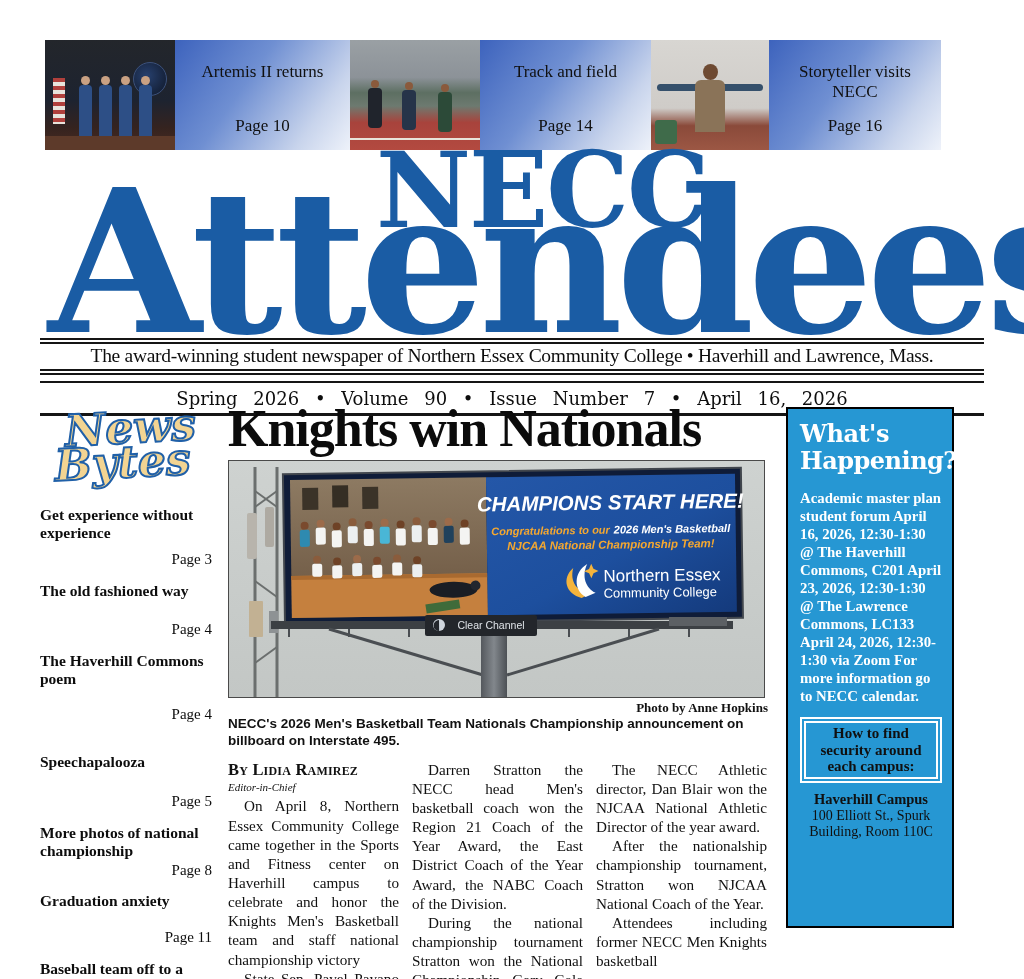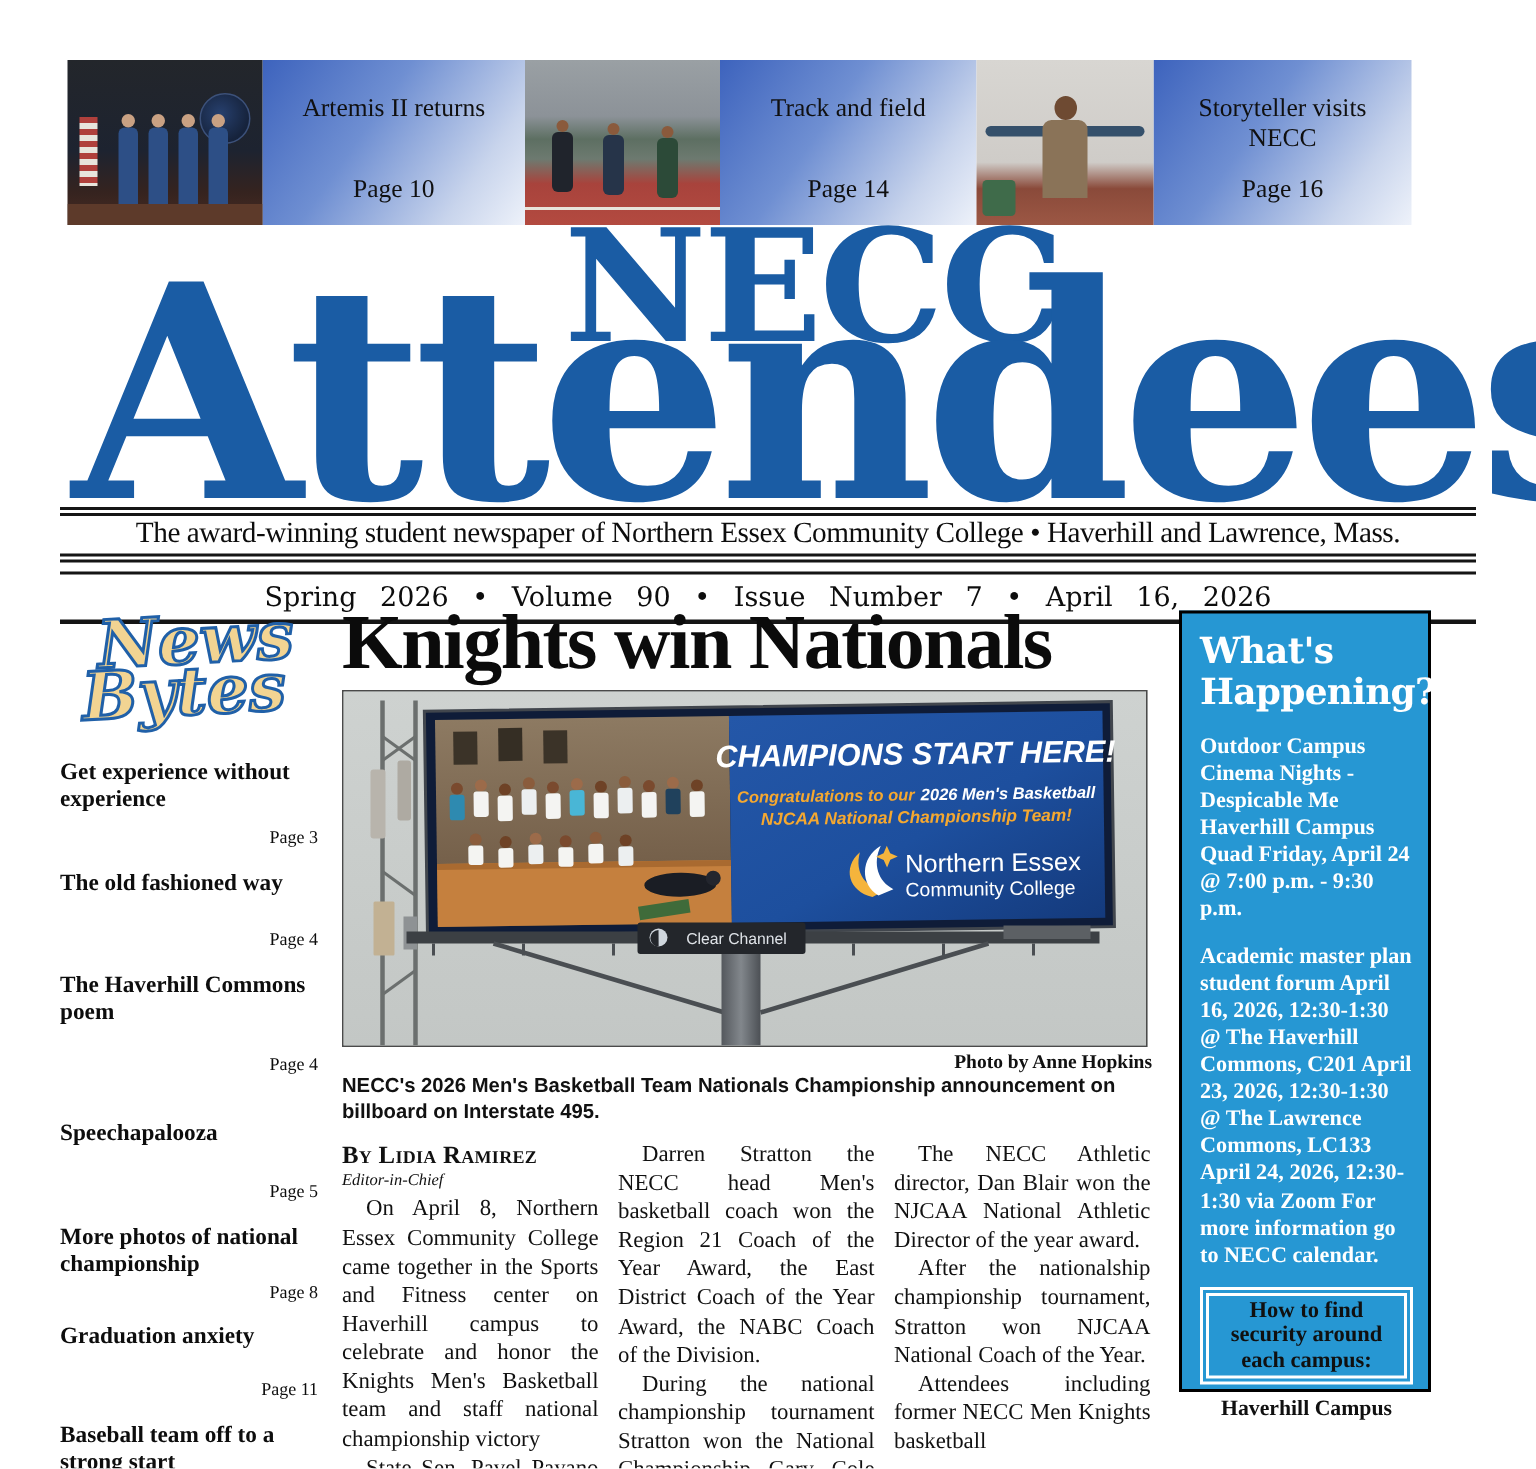--- a/index.html
+++ b/index.html
@@ -58,21 +58,21 @@
 
   
   .sidebar { position:absolute; left:40px; top:406px; width:182px; }
   .nb-logo { position:relative; height:84px; margin-bottom:16px; transform:rotate(-3deg);
              font-family:"DejaVu Serif", serif; font-weight:bold; font-style:italic;
              color:#f2d492; -webkit-text-stroke:2px #2060a8; text-shadow:0 0 1px #2060a8; }
   .nb-l1 { position:absolute; left:26px; top:-4px; font-size:44px; }
   .nb-l2 { position:absolute; left:14px; top:30px; font-size:44px; }
   .nb-item { margin-bottom:13px; }
   .nb-title { font-weight:bold; font-size:15.5px; line-height:1.15; color:#0d0d0d; }
-  .nb-page { text-align:right; font-size:12px; padding-right:10px; margin-top:9px; margin-bottom:14px; color:#0d0d0d; }
+  .nb-page { text-align:right; font-size:15px; padding-right:10px; margin-top:9px; margin-bottom:14px; color:#0d0d0d; }
 
   
   .center { position:absolute; left:228px; top:402px; width:540px; }
   .headline { font-family:"Liberation Serif", serif; font-weight:bold; font-size:52px; line-height:1.02;
               color:#0b0b0b; letter-spacing:-1px; white-space:nowrap; }
   .figure { margin-top:5px; width:537px; height:238px; border:1px solid #4a4a4a; background:#c9cdcb; }
   .credit { text-align:right; font-weight:bold; font-size:13px; margin-top:2px; }
   .caption { font-family:"Liberation Sans", sans-serif; font-weight:bold; font-size:13.5px; line-height:1.25;
              margin-top:0; width:537px; }
   .story { display:flex; gap:13px; margin-top:10px; width:540px; }
@@ -381,26 +381,26 @@
         <p>The NECC Athletic director, Dan Blair won the NJCAA National Athletic Director of the year award.</p>
         <p>After the nationalship championship tournament, Stratton won NJCAA National Coach of the Year.</p>
         <p>Attendees including former NECC Men Knights basketball</p>
 
       </div>
     </div>
   </div>
 
   <div class="bluebox">
     <div class="wh-title">What's Happening?</div>
-    <div class="wh-event">Outdoor Campus Cinema Nights - Despicable Me Haverhill Campus Quad Friday, April 24 @ 7:00 p.m. - 9:30 p.m.</div>
     <div class="wh-event wh-event2">Academic master plan student forum April 16, 2026, 12:30-1:30 @ The Haverhill Commons, C201 April 23, 2026, 12:30-1:30 @ The Lawrence Commons, LC133 April 24, 2026, 12:30-1:30 via Zoom For more information go to NECC calendar.</div>
 
     <div class="sec-box">
       <div class="sec-box-inner">How to find security around each campus:</div>
     </div>
 
     <div class="sec-info">
       <div class="sec-name">Haverhill Campus</div>
+      <div>100 Elliott St., Spurk Building, Room 110C</div>
 
     </div>
   </div>
 
 </div>
 
 </body></html>

